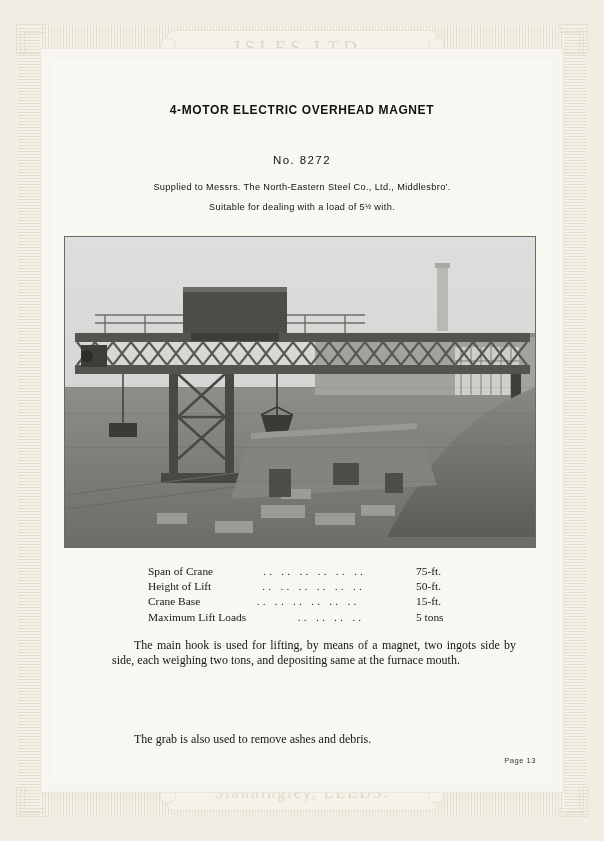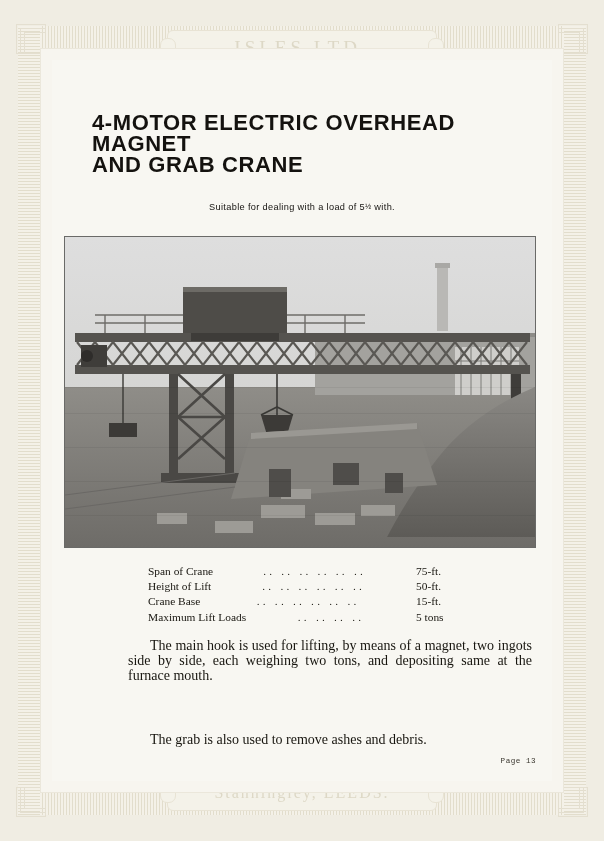--- a/index.html
+++ b/index.html
@@ -64,24 +64,24 @@
     letter-spacing:4px;
     font-size:19px;
     white-space:nowrap;
   }
   .cartouche-bottom span{font-size:16px;letter-spacing:2px;}
 
   
   .content{position:absolute;left:0;right:0;top:0;bottom:0;}
 
   .title{
-    position:absolute;left:40px;right:40px;top:52px;
-    text-align:left;
+    position:absolute;left:40px;right:40px;top:40px;
+    text-align:center;
     font-family:"Liberation Sans", sans-serif;
-    font-weight:bold;font-size:22px;
+    font-weight:bold;font-size:12px;
     letter-spacing:0.6px;line-height:21px;
     color:#14120f;
   }
   .subno{
     position:absolute;left:0;right:0;top:94px;text-align:center;
     font-family:"Liberation Sans", sans-serif;
     font-size:11.5px;letter-spacing:1.4px;color:#14120f;
   }
   .supplied{
     position:absolute;left:0;right:0;top:122px;text-align:center;
@@ -115,30 +115,30 @@
   .spec-lead{
     flex:1;overflow:hidden;white-space:nowrap;
     color:#17150f;letter-spacing:3.2px;text-align:center;
     font-size:11.4px;padding:0 4px;
   }
   .spec-val{white-space:nowrap;text-align:left;width:52px;}
 
   .para{
     position:absolute;left:60px;width:404px;
     font-family:"Liberation Serif", serif;
-    font-size:14px;line-height:15.2px;color:#17150f;
-    text-align:justify;text-indent:22px;margin-left:16px;
+    font-size:12px;line-height:15.2px;color:#17150f;
+    text-align:justify;text-indent:22px;
   }
   .p1{top:578px;}
   .p2{top:625px;}
   .p3{top:672px;}
 
   .pageno{
     position:absolute;right:16px;bottom:16px;
-    font-family:Liberation Mono, monospace;
+    font-family:Liberation Sans, sans-serif;
     font-size:7.6px;color:#3a372f;letter-spacing:0.5px;
   }
 </style>
 </head>
 <body>
 
 <div class="page">
   <div class="paper-outer"></div>
 
   <div class="band band-h band-top"></div>
@@ -173,24 +173,25 @@
   <div class="cartouche cartouche-bottom">
     <span>Stanningley, LEEDS.</span>
   </div>
 
   <div class="panel">
     <div class="panel-inner">
       <div class="content">
 
         <div class="title">
           <div>4-MOTOR ELECTRIC OVERHEAD MAGNET</div>
-          <div>AND GRAB CRANE</div>
         </div>
 
-
+        <div class="subno">No. 8272</div>
+
+        <div class="supplied">Supplied to Messrs. The North-Eastern Steel Co., Ltd., Middlesbro'.</div>
 
         <div class="suitable"><span>Suitable for dealing with a load of 5</span><span class="frac">½</span><span> with.</span></div>
 
         <div class="photo">
           <svg viewBox="0 0 470 310" preserveAspectRatio="none">
             <defs>
               <linearGradient id="sky" x1="0" y1="0" x2="0" y2="1">
                 <stop offset="0%" stop-color="#dedede"></stop>
                 <stop offset="70%" stop-color="#d2d2d0"></stop>
                 <stop offset="100%" stop-color="#c4c4c2"></stop>

